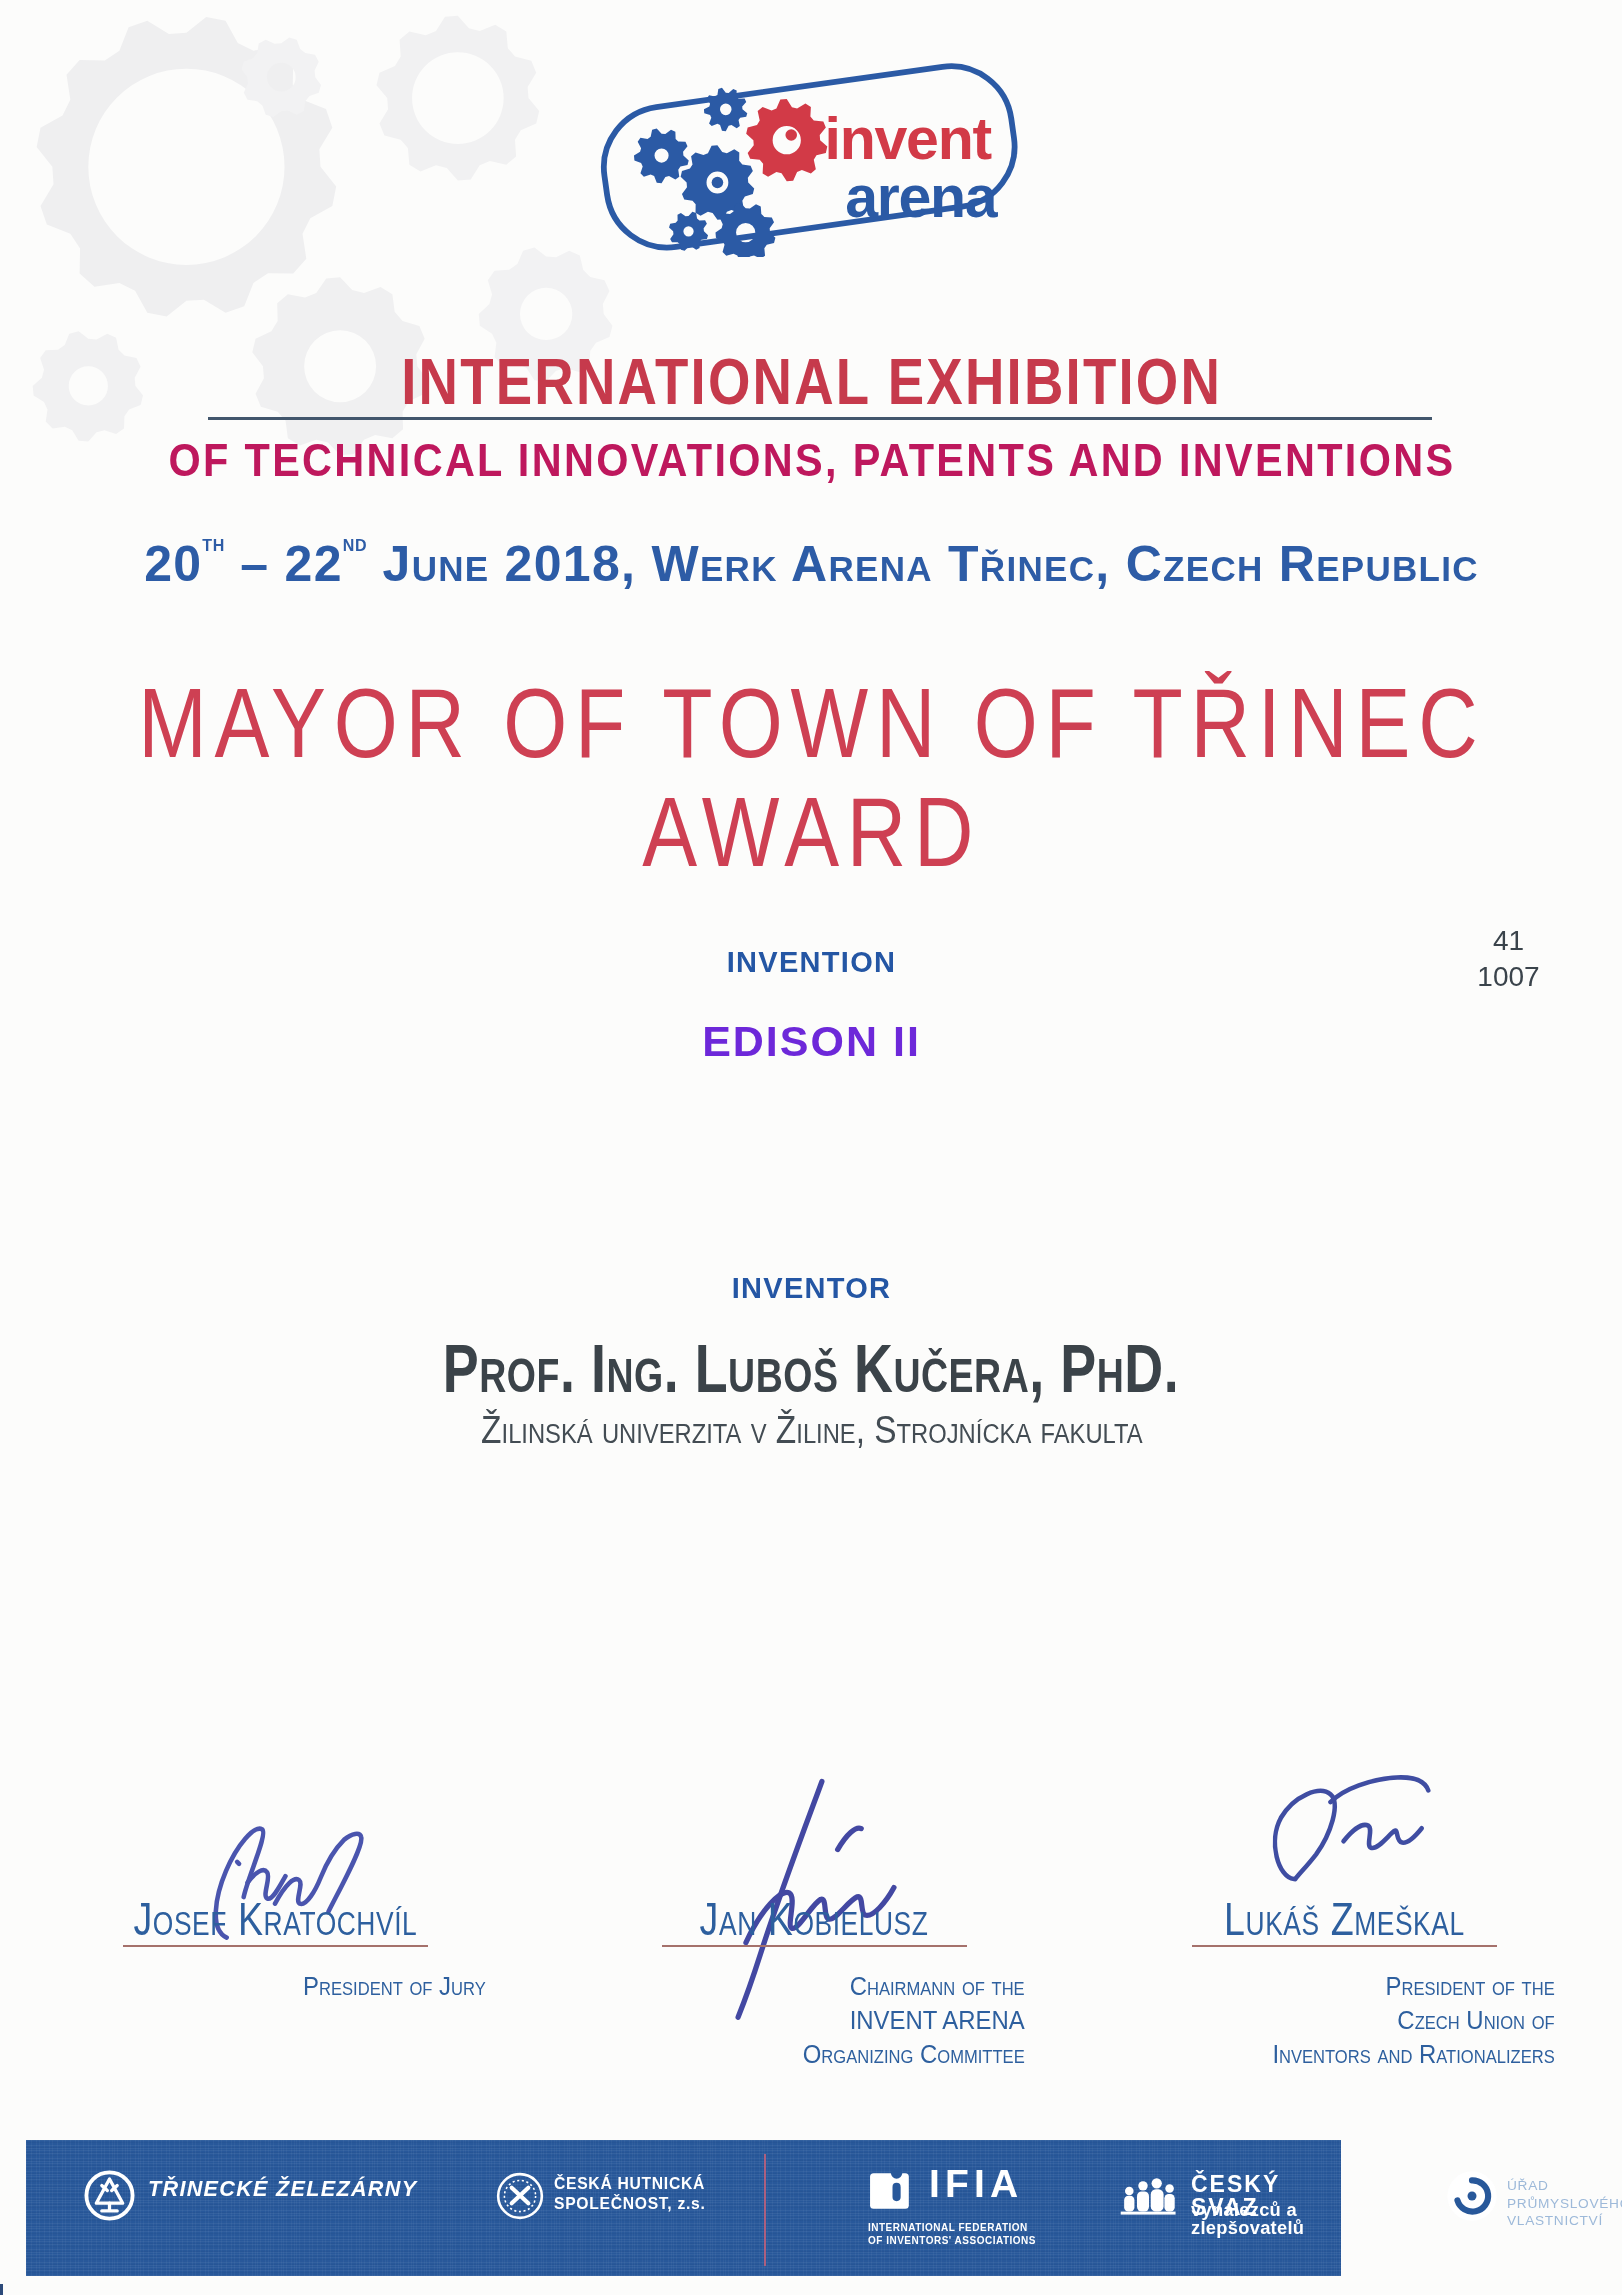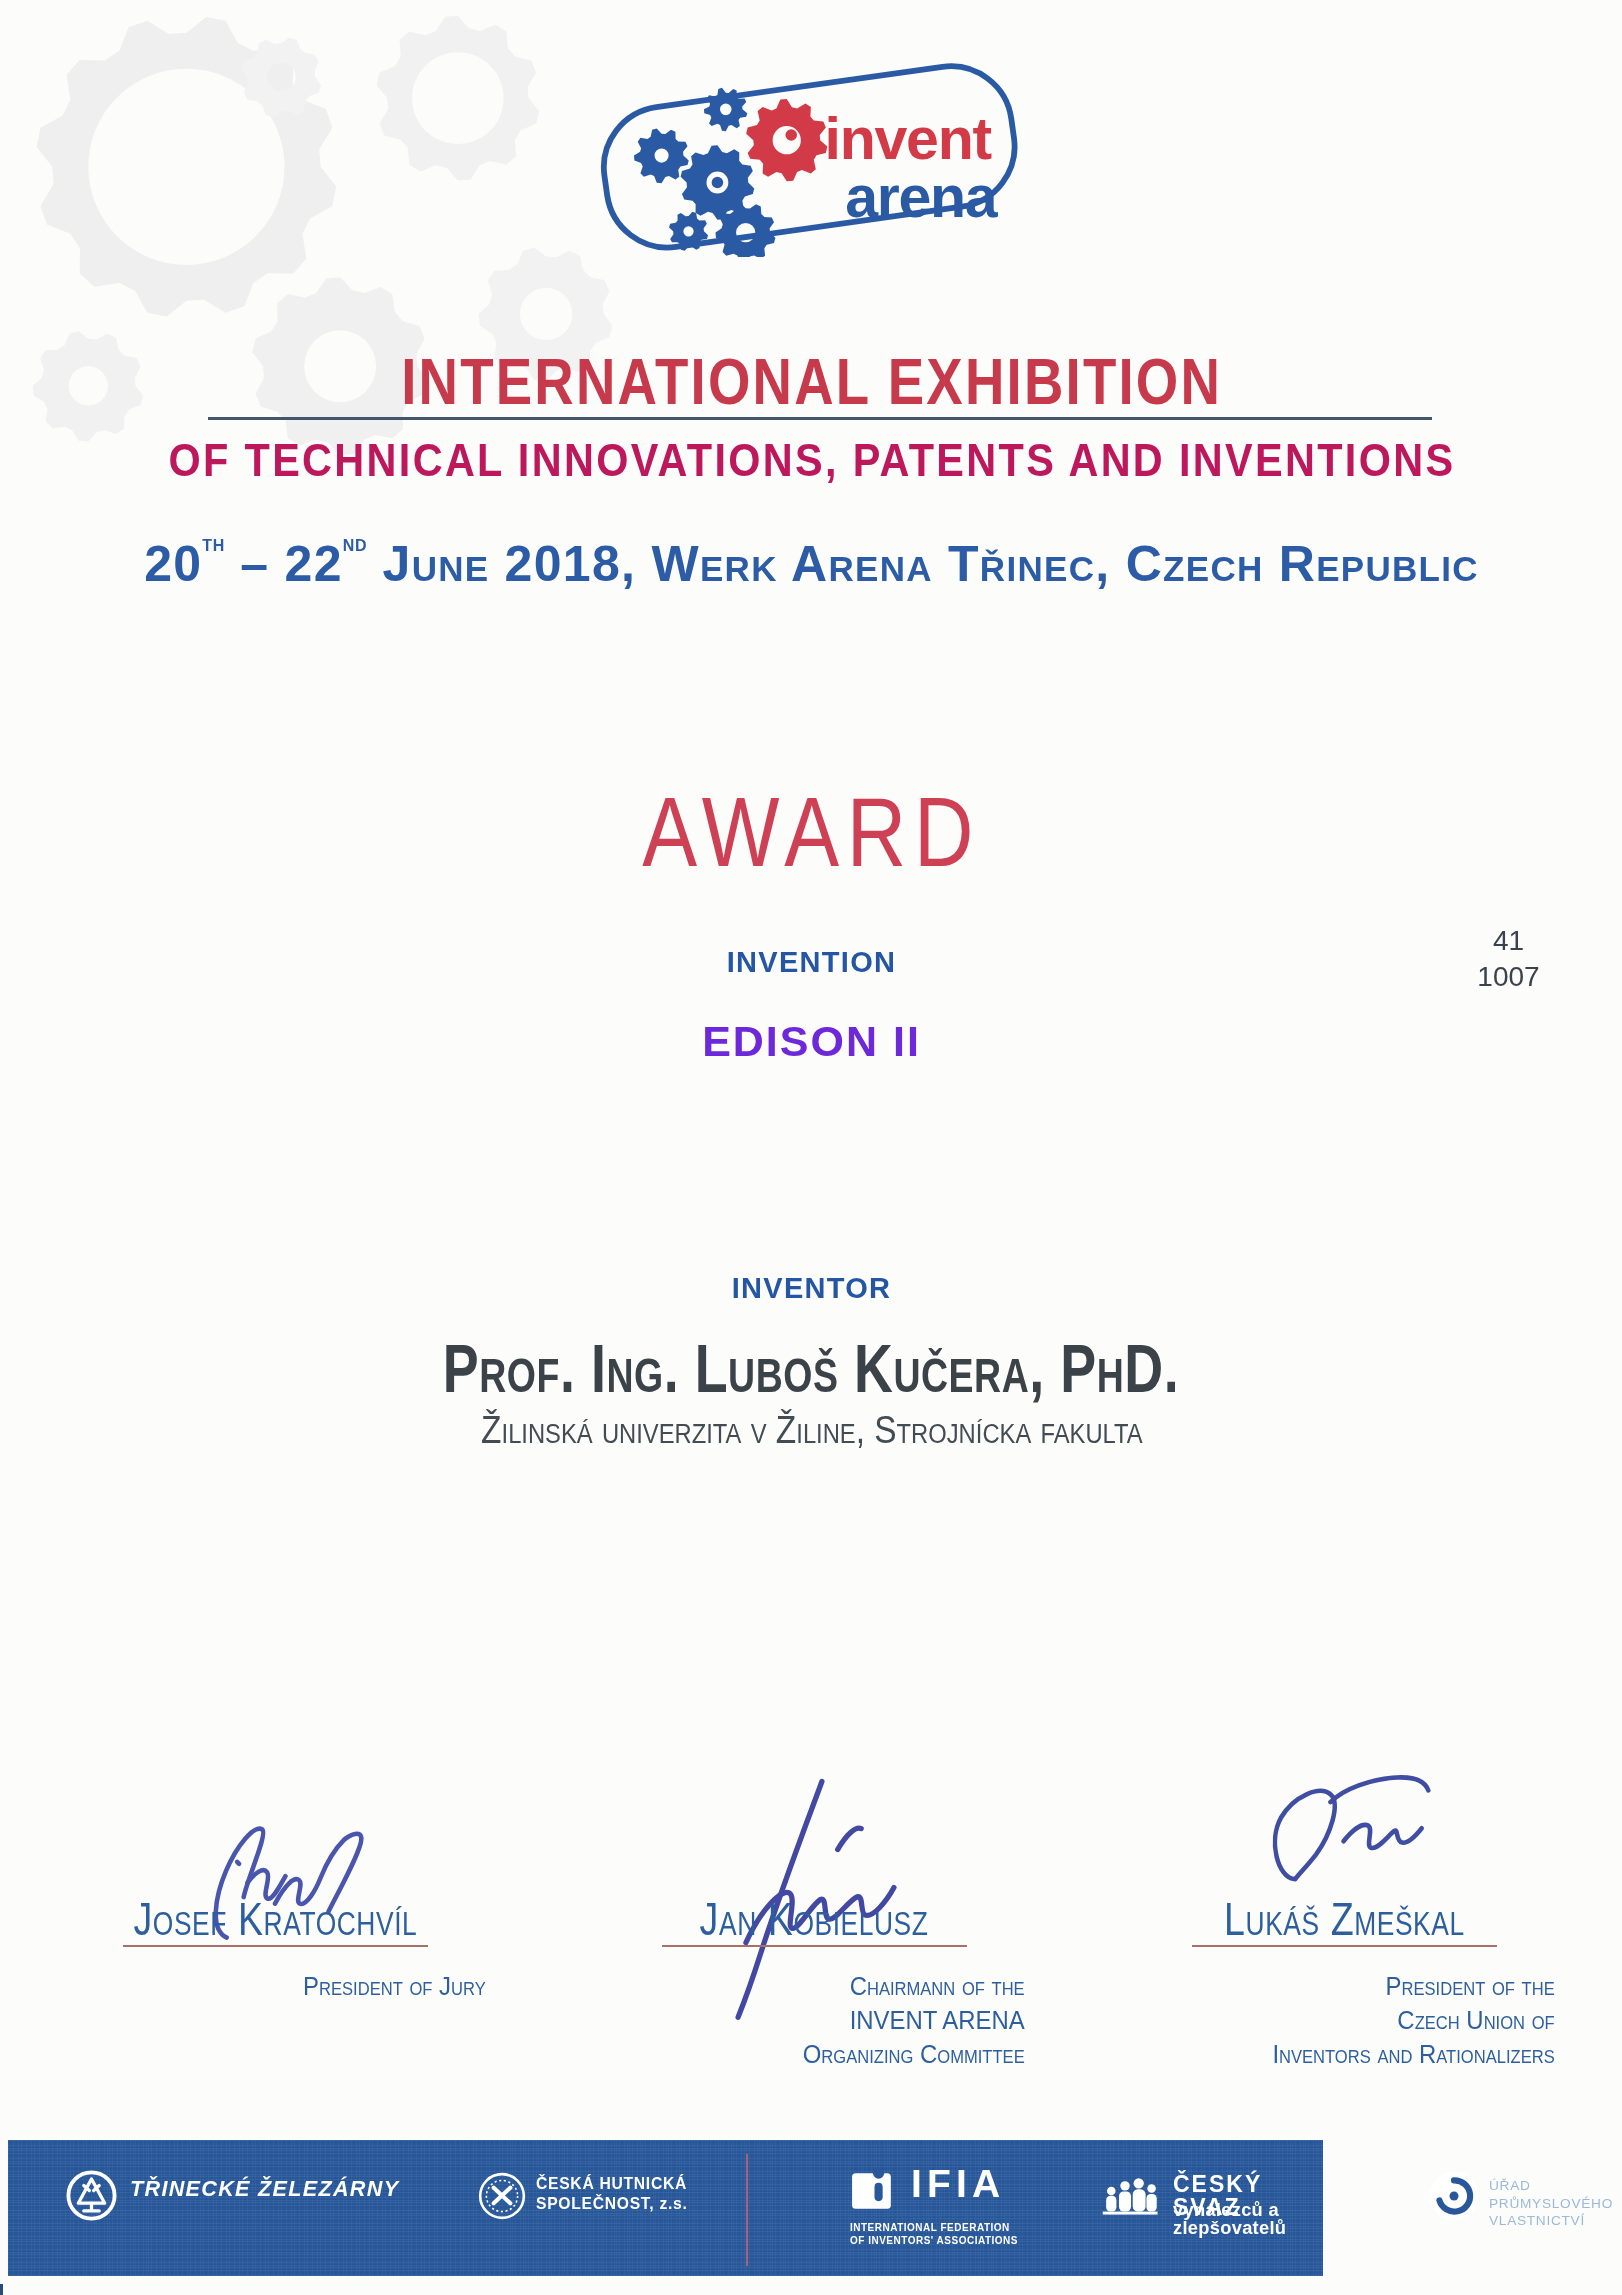--- a/index.html
+++ b/index.html
@@ -55,21 +55,21 @@
   .sig-name{position:absolute;top:129px;left:0;width:100%;text-align:center;line-height:1;
     font-size:47px;font-weight:400;color:#2d5f9e;font-variant:small-caps;letter-spacing:0.7px;}
   .sig-name .sx{transform:scaleX(.80);}
   .sig-rule{position:absolute;top:179px;left:50%;margin-left:-152px;width:305px;height:2px;background:#a5716b;}
   .sig-title{position:absolute;top:203px;left:0;width:100%;text-align:right;
     font-size:26px;font-weight:400;color:#2d5f9e;font-variant:small-caps;line-height:34px;}
   .sig-title span{display:block;transform:scaleX(.92);transform-origin:50% 50%;}
   .sig-title span:empty{display:none;}
 
   
-  .footer-bar{position:absolute;left:8px;top:2140px;width:1315px;height:136px;background:#28589a;
+  .footer-bar{position:absolute;left:26px;top:2140px;width:1315px;height:136px;background:#28589a;
     background-image:
       repeating-linear-gradient(0deg, rgba(255,255,255,.05) 0 0.7px, rgba(0,0,40,.04) 0.7px 1.3px, rgba(0,0,0,0) 1.3px 2.6px),
       repeating-linear-gradient(90deg, rgba(255,255,255,.04) 0 0.7px, rgba(0,0,0,0) 0.7px 2.6px);
     color:#fff;}
   .footer-bar svg{position:absolute;}
   .fb-text{position:absolute;line-height:1;}
   .tz-label{left:122px;top:38px;font-size:21.6px;font-weight:700;font-style:italic;letter-spacing:1.3px;}
   .chs-lines{left:528px;top:34px;font-size:15.7px;font-weight:700;line-height:20px;letter-spacing:0.7px;}
   .ifia-acronym{left:903px;top:23.5px;font-size:39px;font-weight:700;letter-spacing:5.2px;}
   .ifia-subs{left:842px;top:81px;font-size:10px;font-weight:700;line-height:13px;letter-spacing:0.5px;}
@@ -108,20 +108,21 @@
     <text x="372" y="158" font-size="92" letter-spacing="-2" fill="#d23a47">invent</text>
     <text x="404" y="248" font-size="92" letter-spacing="-2" fill="#2b5aa5">arena</text>
   </svg>
 
   <div class="center-line h1"><span class="sx">INTERNATIONAL EXHIBITION</span></div>
   <div class="abs rule-title"></div>
   <div class="center-line h2"><span class="sx">OF TECHNICAL INNOVATIONS, PATENTS AND INVENTIONS</span></div>
 
   <div class="center-line date"><span>20</span><sup>th</sup><span> – </span><span>22</span><sup>nd</sup><span> June 2018, Werk Arena Třinec, Czech Republic</span></div>
 
+  <div class="center-line award1"><span class="sx">MAYOR OF TOWN OF TŘINEC</span></div>
   <div class="center-line award2"><span class="sx">AWARD</span></div>
 
   <div class="center-line invention-label">INVENTION</div>
   <div class="abs entry-no">
     <div>41</div>
     <div>1007</div>
   </div>
   <div class="center-line invention-name">EDISON II</div>
 
   <div class="center-line inventor-label">INVENTOR</div>

